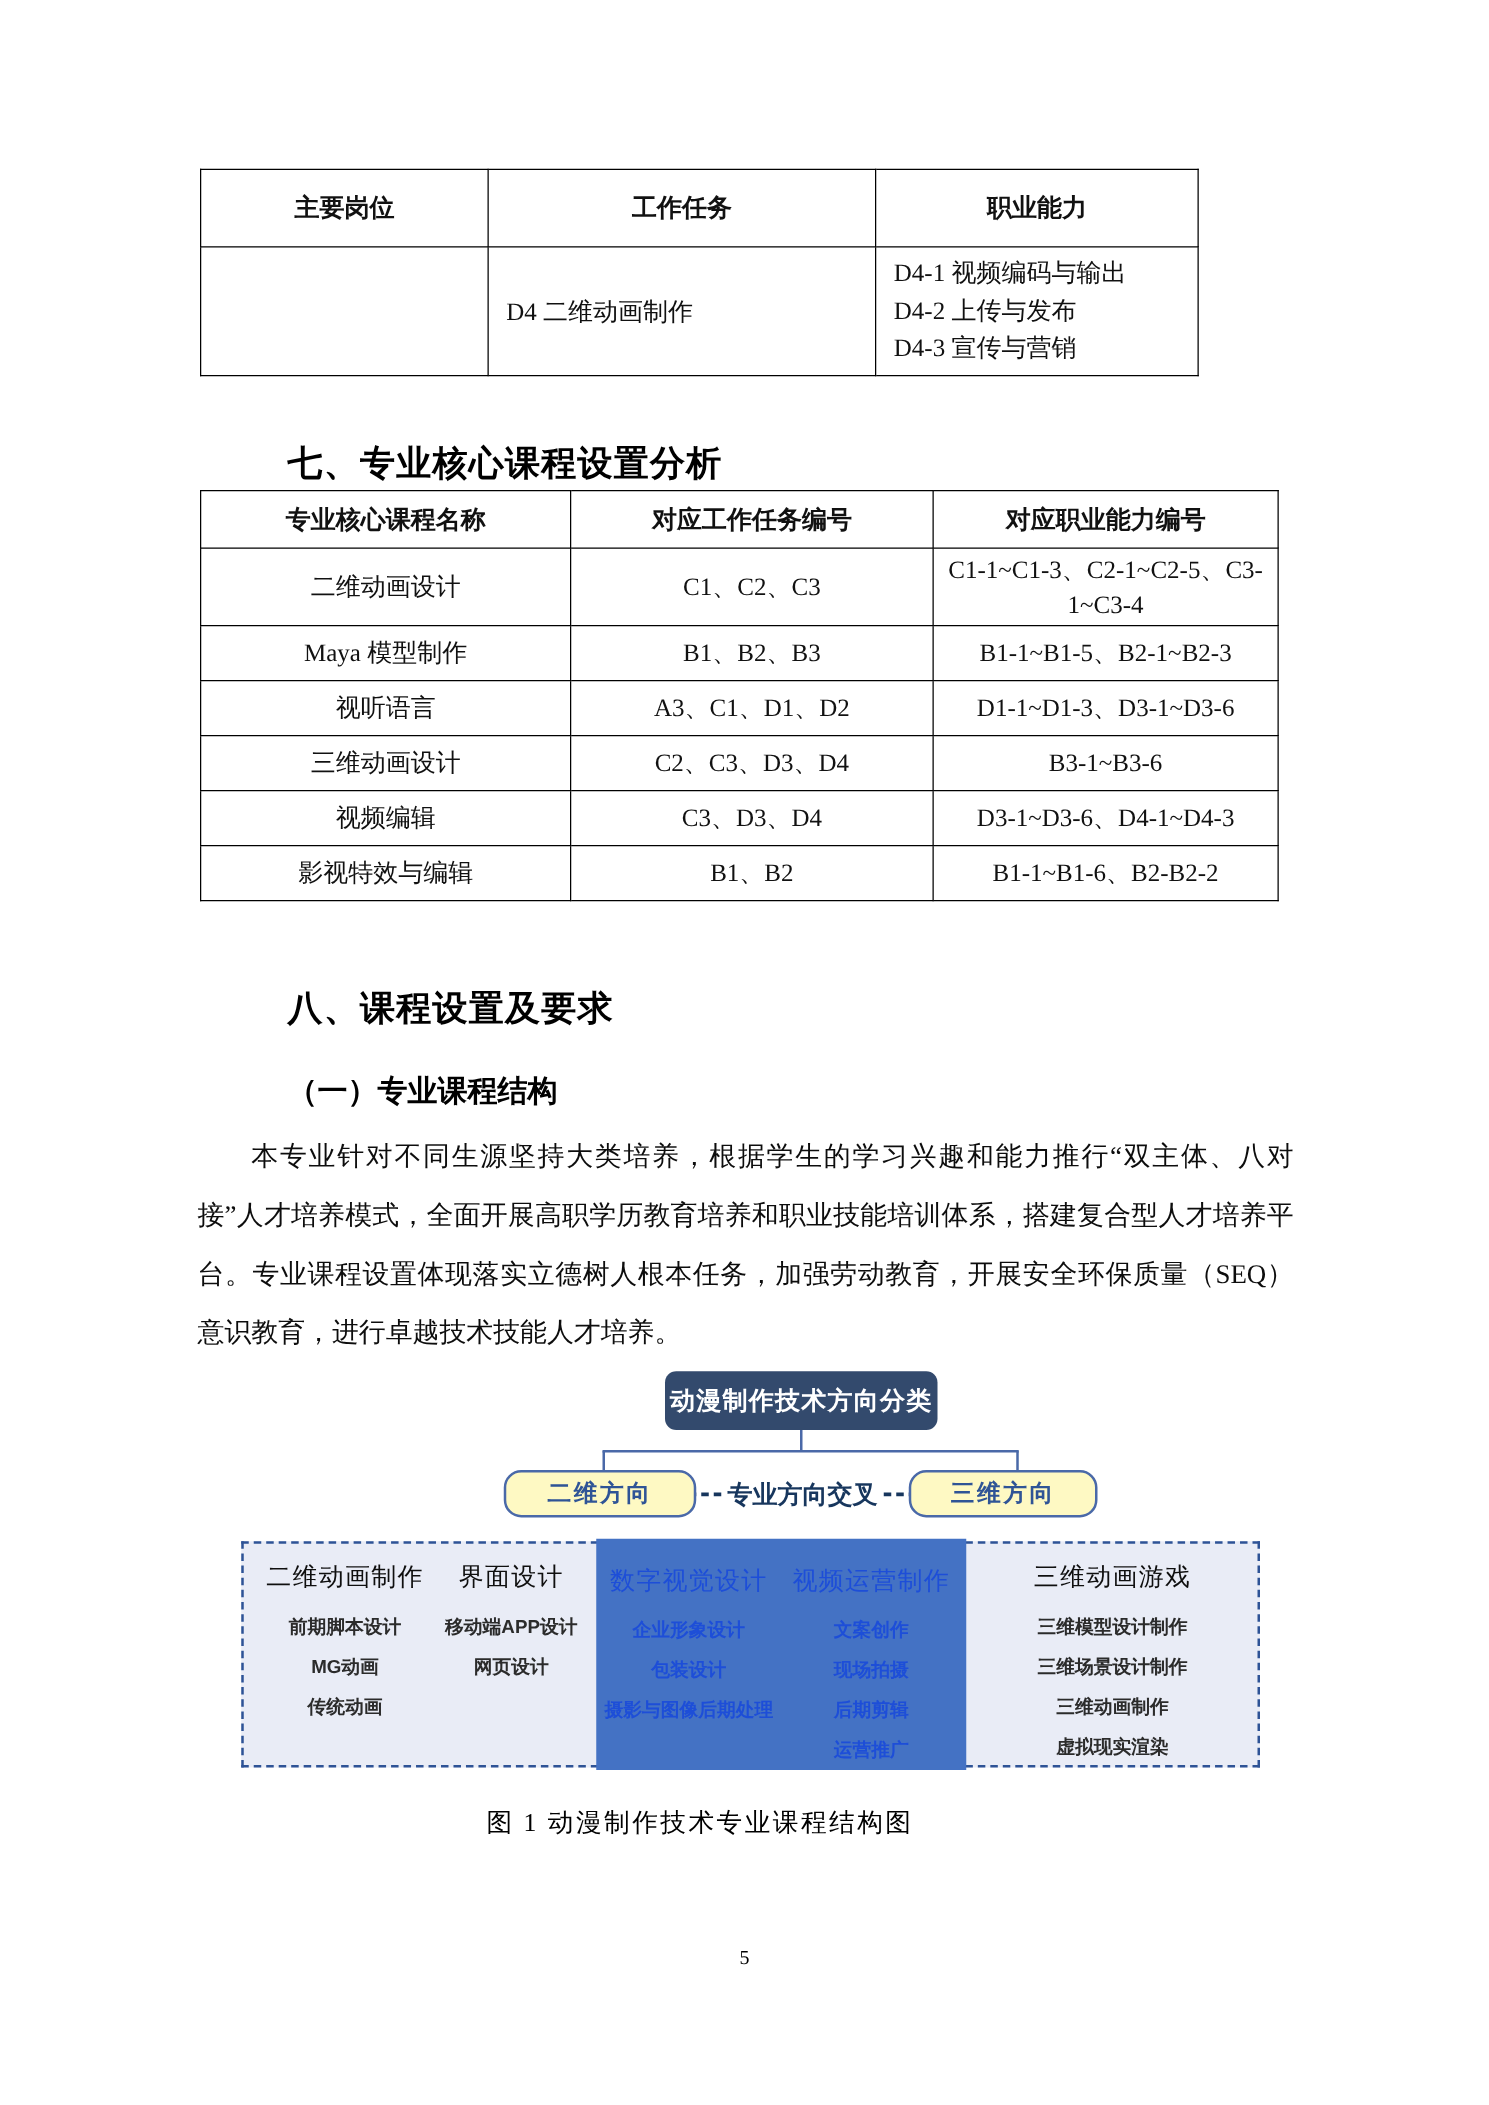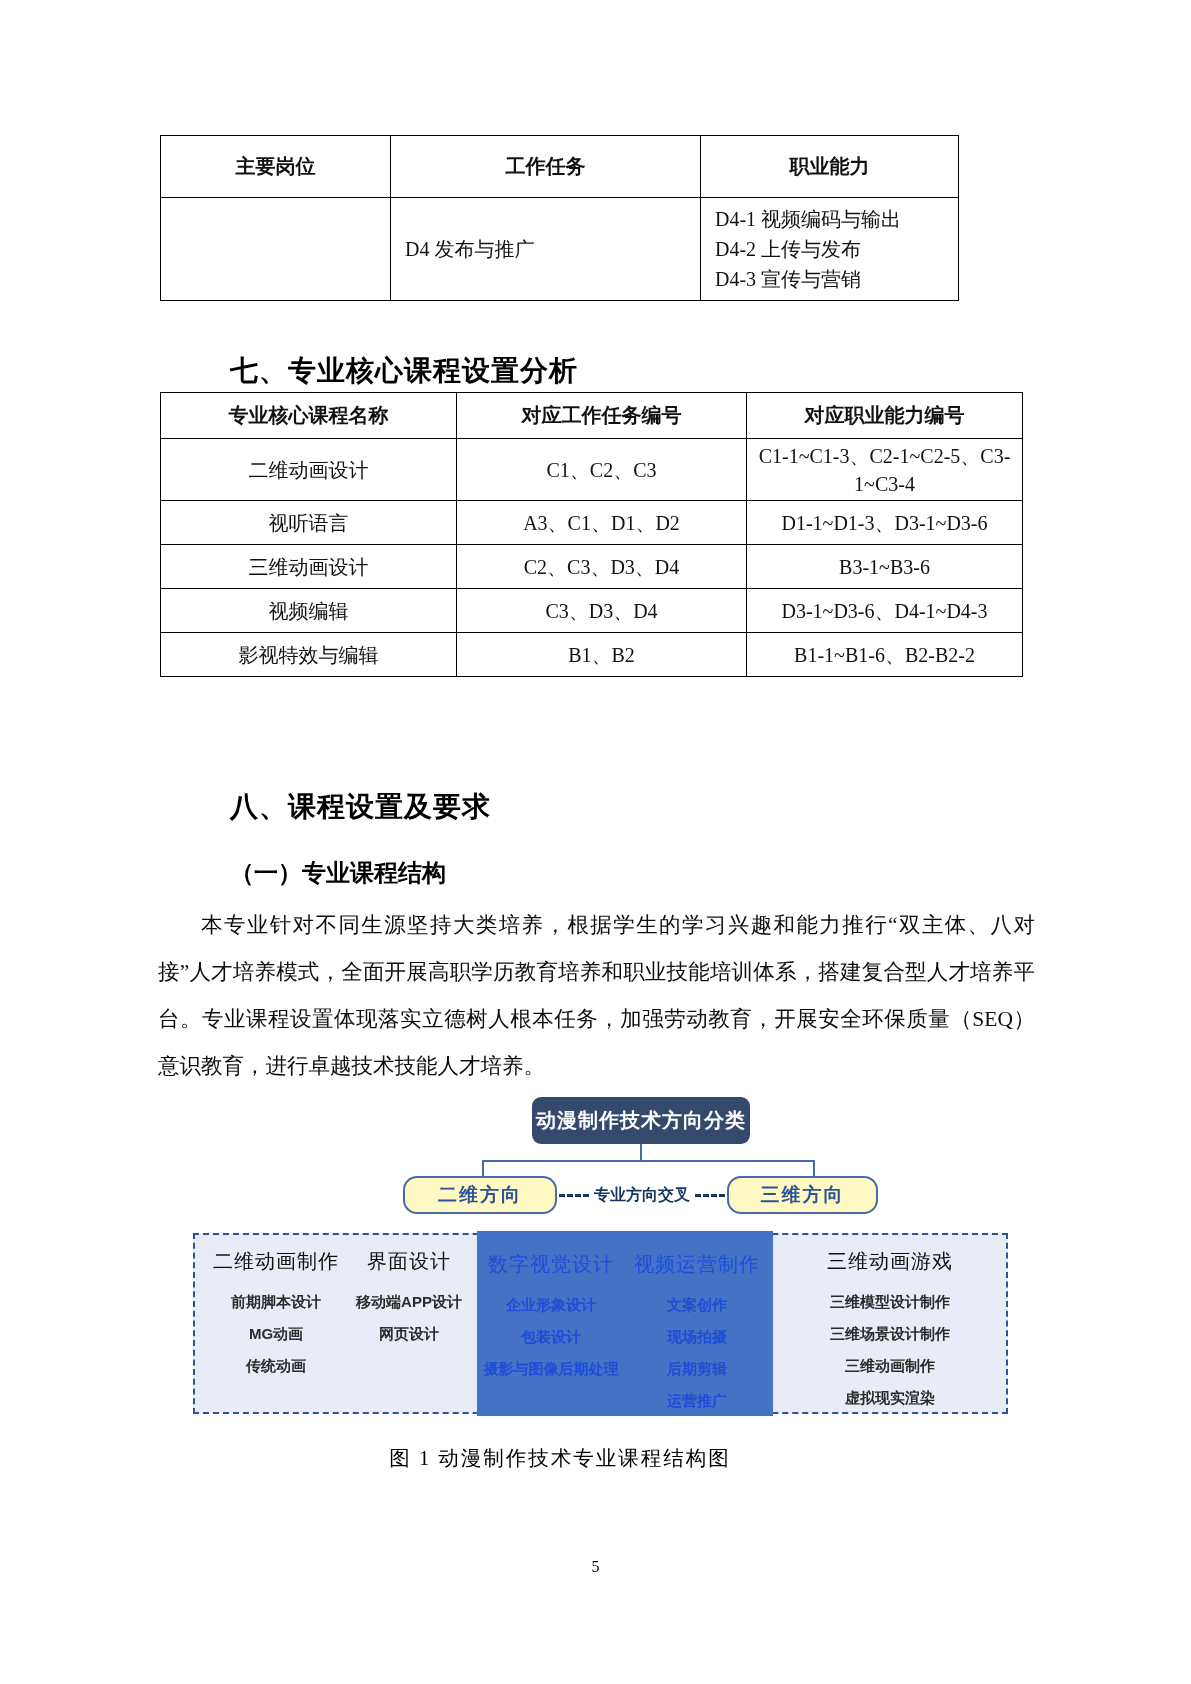--- a/index.html
+++ b/index.html
@@ -50,21 +50,21 @@
             border:2px solid var(--branch-border,#4a69a8); border-radius:14px;
             font-family:"Liberation Sans","DejaVu Sans",sans-serif; font-weight:bold; font-size:19px;
             color:var(--branch-text,#2f5496); display:flex; align-items:center; justify-content:center;
             letter-spacing:2px; z-index:2; }
   .branch.bl { left:403px; width:154px; }
   .branch.br { left:727px; width:151px; }
   .cross { position:absolute; left:551px; top:91px; width:182px; height:38px;
            display:flex; align-items:center; z-index:1; }
   .cross .dashseg { flex:1; border-top:3px dashed var(--cross-text,#17365d); }
   .cross .cross-label { font-family:"Liberation Sans","DejaVu Sans",sans-serif; font-weight:bold;
-           font-size:16px; color:var(--cross-text,#17365d); white-space:nowrap; padding:0 5px; }
+           font-size:20px; color:var(--cross-text,#17365d); white-space:nowrap; padding:0 5px; }
 
   .panel { position:absolute; left:193px; top:148px; width:815px; height:181px;
            background:var(--panel-bg,#e9ecf6); border:2.5px dashed var(--dash,#2e5396); z-index:1; }
   .blueblock { position:absolute; left:477px; top:146px; width:296px; height:185px;
            background:var(--highlight-bg,#4472c4); z-index:2; }
 
   .group { position:absolute; z-index:3; text-align:center;
            font-family:"Liberation Sans","DejaVu Sans",sans-serif; }
   .group .g-title { font-weight:normal; font-size:20px; color:#0f0f0f; margin-bottom:11px; letter-spacing:1px; }
   .group .g-item  { font-weight:bold; font-size:15px; color:#2b2b2b; line-height:32px; }
@@ -90,21 +90,21 @@
       <col class="c3">
     </colgroup>
   <tbody>
       <tr>
     <th>主要岗位</th>
     <th>工作任务</th>
     <th>职业能力</th>
   </tr>
   <tr>
     <td></td>
-    <td>D4 发布与推广</td>
+    <td>D4 二维动画制作</td>
     <td>
       <div class="lines">
         <div>D4-1 视频编码与输出</div>
         <div>D4-2 上传与发布</div>
         <div>D4-3 宣传与营销</div>
       </div>
     </td>
   </tr>
 </tbody>
   </table>
@@ -122,20 +122,25 @@
     <th>专业核心课程名称</th>
     <th>对应工作任务编号</th>
     <th>对应职业能力编号</th>
   </tr>
   <tr class="rowtall">
     <td>二维动画设计</td>
     <td>C1、C2、C3</td>
     <td>C1-1~C1-3、C2-1~C2-5、C3-1~C3-4</td>
   </tr>
   <tr class="row">
+    <td>Maya 模型制作</td>
+    <td>B1、B2、B3</td>
+    <td>B1-1~B1-5、B2-1~B2-3</td>
+  </tr>
+  <tr class="row">
     <td>视听语言</td>
     <td>A3、C1、D1、D2</td>
     <td>D1-1~D1-3、D3-1~D3-6</td>
   </tr>
   <tr class="row">
     <td>三维动画设计</td>
     <td>C2、C3、D3、D4</td>
     <td>B3-1~B3-6</td>
   </tr>
   <tr class="row">

